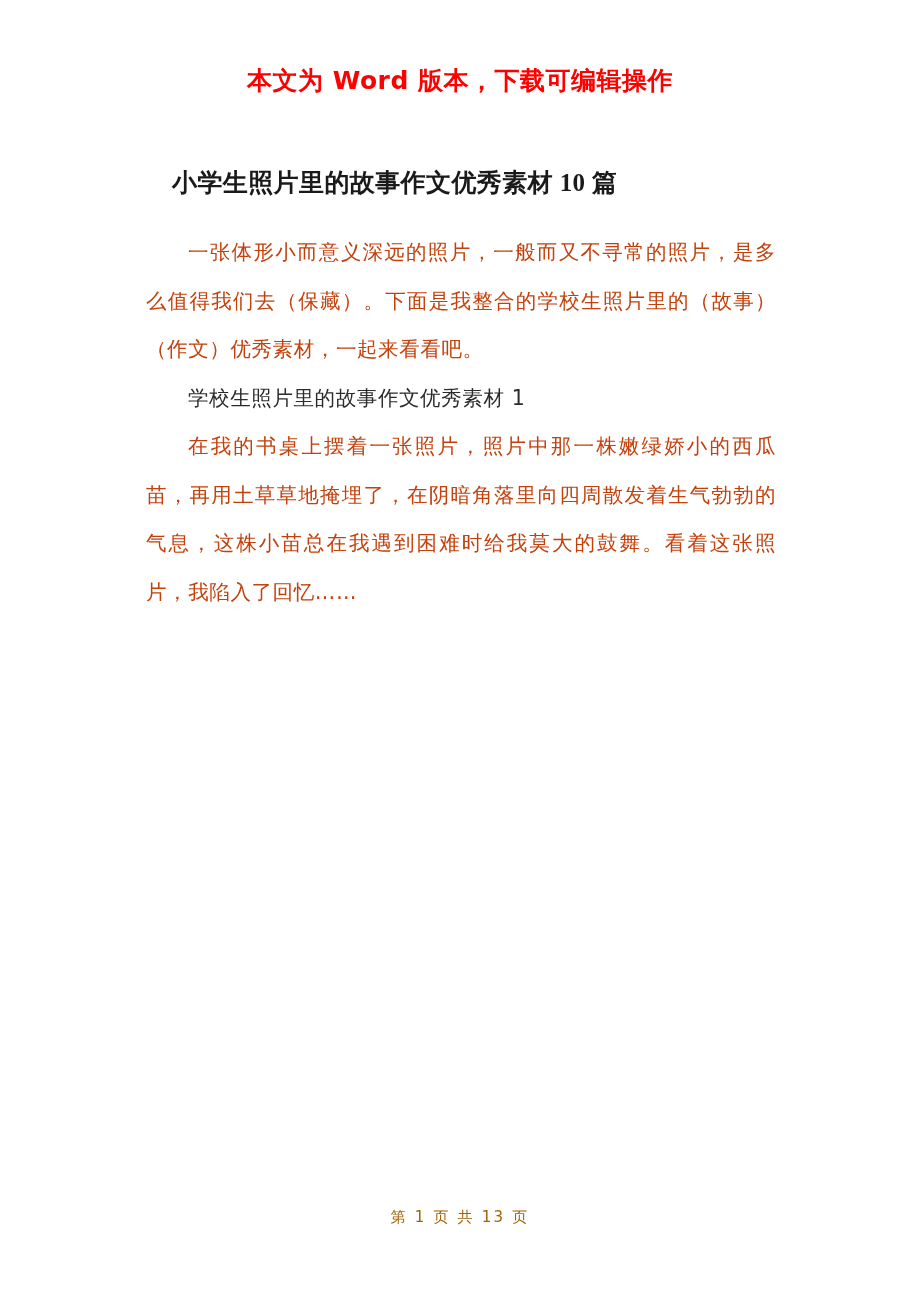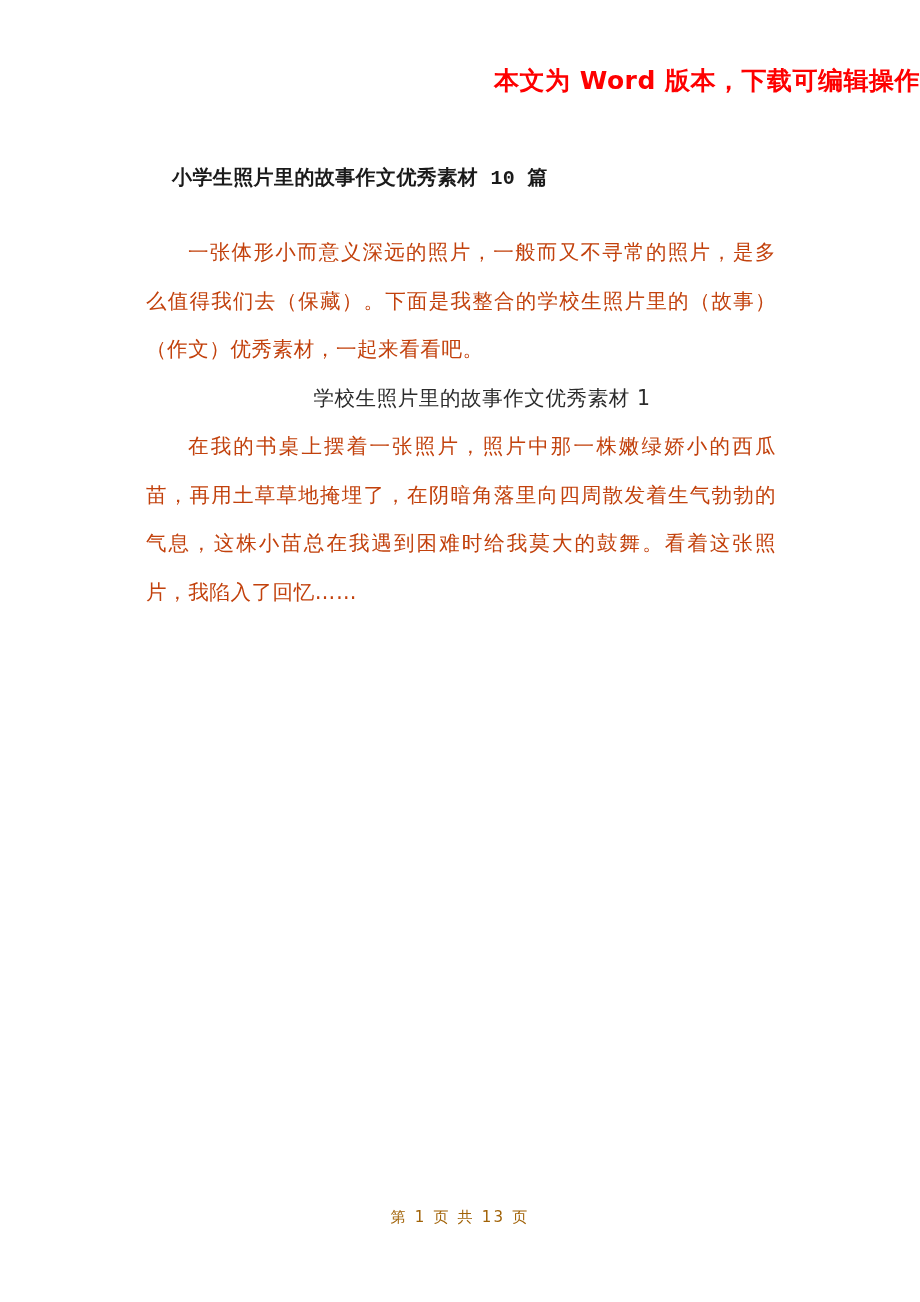--- a/index.html
+++ b/index.html
@@ -15,41 +15,41 @@
     overflow: hidden;
     font-family: "DejaVu Sans", sans-serif;
   }
 
   
   .promo-header {
     position: absolute;
     left: 0;
     top: 64px;
     width: 920px;
-    text-align: right;
+    text-align: center;
     color: #fe0000;
     font-family: "DejaVu Sans", sans-serif;
     font-weight: bold;
     font-size: 25px;
     letter-spacing: 0.5px;
     line-height: 34px;
     white-space: nowrap;
   }
 
   
   .doc-title {
     position: absolute;
     left: 172px;
     top: 148px;
     width: 600px;
     text-align: left;
     color: #1a1a1a;
-    font-family: Liberation Mono, monospace;
+    font-family: Liberation Serif, serif;
     font-weight: bold;
-    font-size: 20px;
+    font-size: 25px;
     line-height: 36px;
     letter-spacing: 0.4px;
     white-space: nowrap;
   }
 
   
   .body-block {
     position: absolute;
     left: 146px;
     top: 228px;
@@ -72,21 +72,21 @@
   
   .section-heading {
     margin: 0;
     color: #2b2b2b;
     font-family: "DejaVu Sans", sans-serif;
     font-size: 20.5px;
     line-height: 48.5px;
     letter-spacing: 0.6px;
     text-indent: 2.05em;
     font-weight: normal;
-    text-align: center;
+    text-align: left;
   }
 
   
   .footer {
     position: absolute;
     left: 0;
     top: 1206px;
     width: 920px;
     text-align: center;
     color: #a16207;

